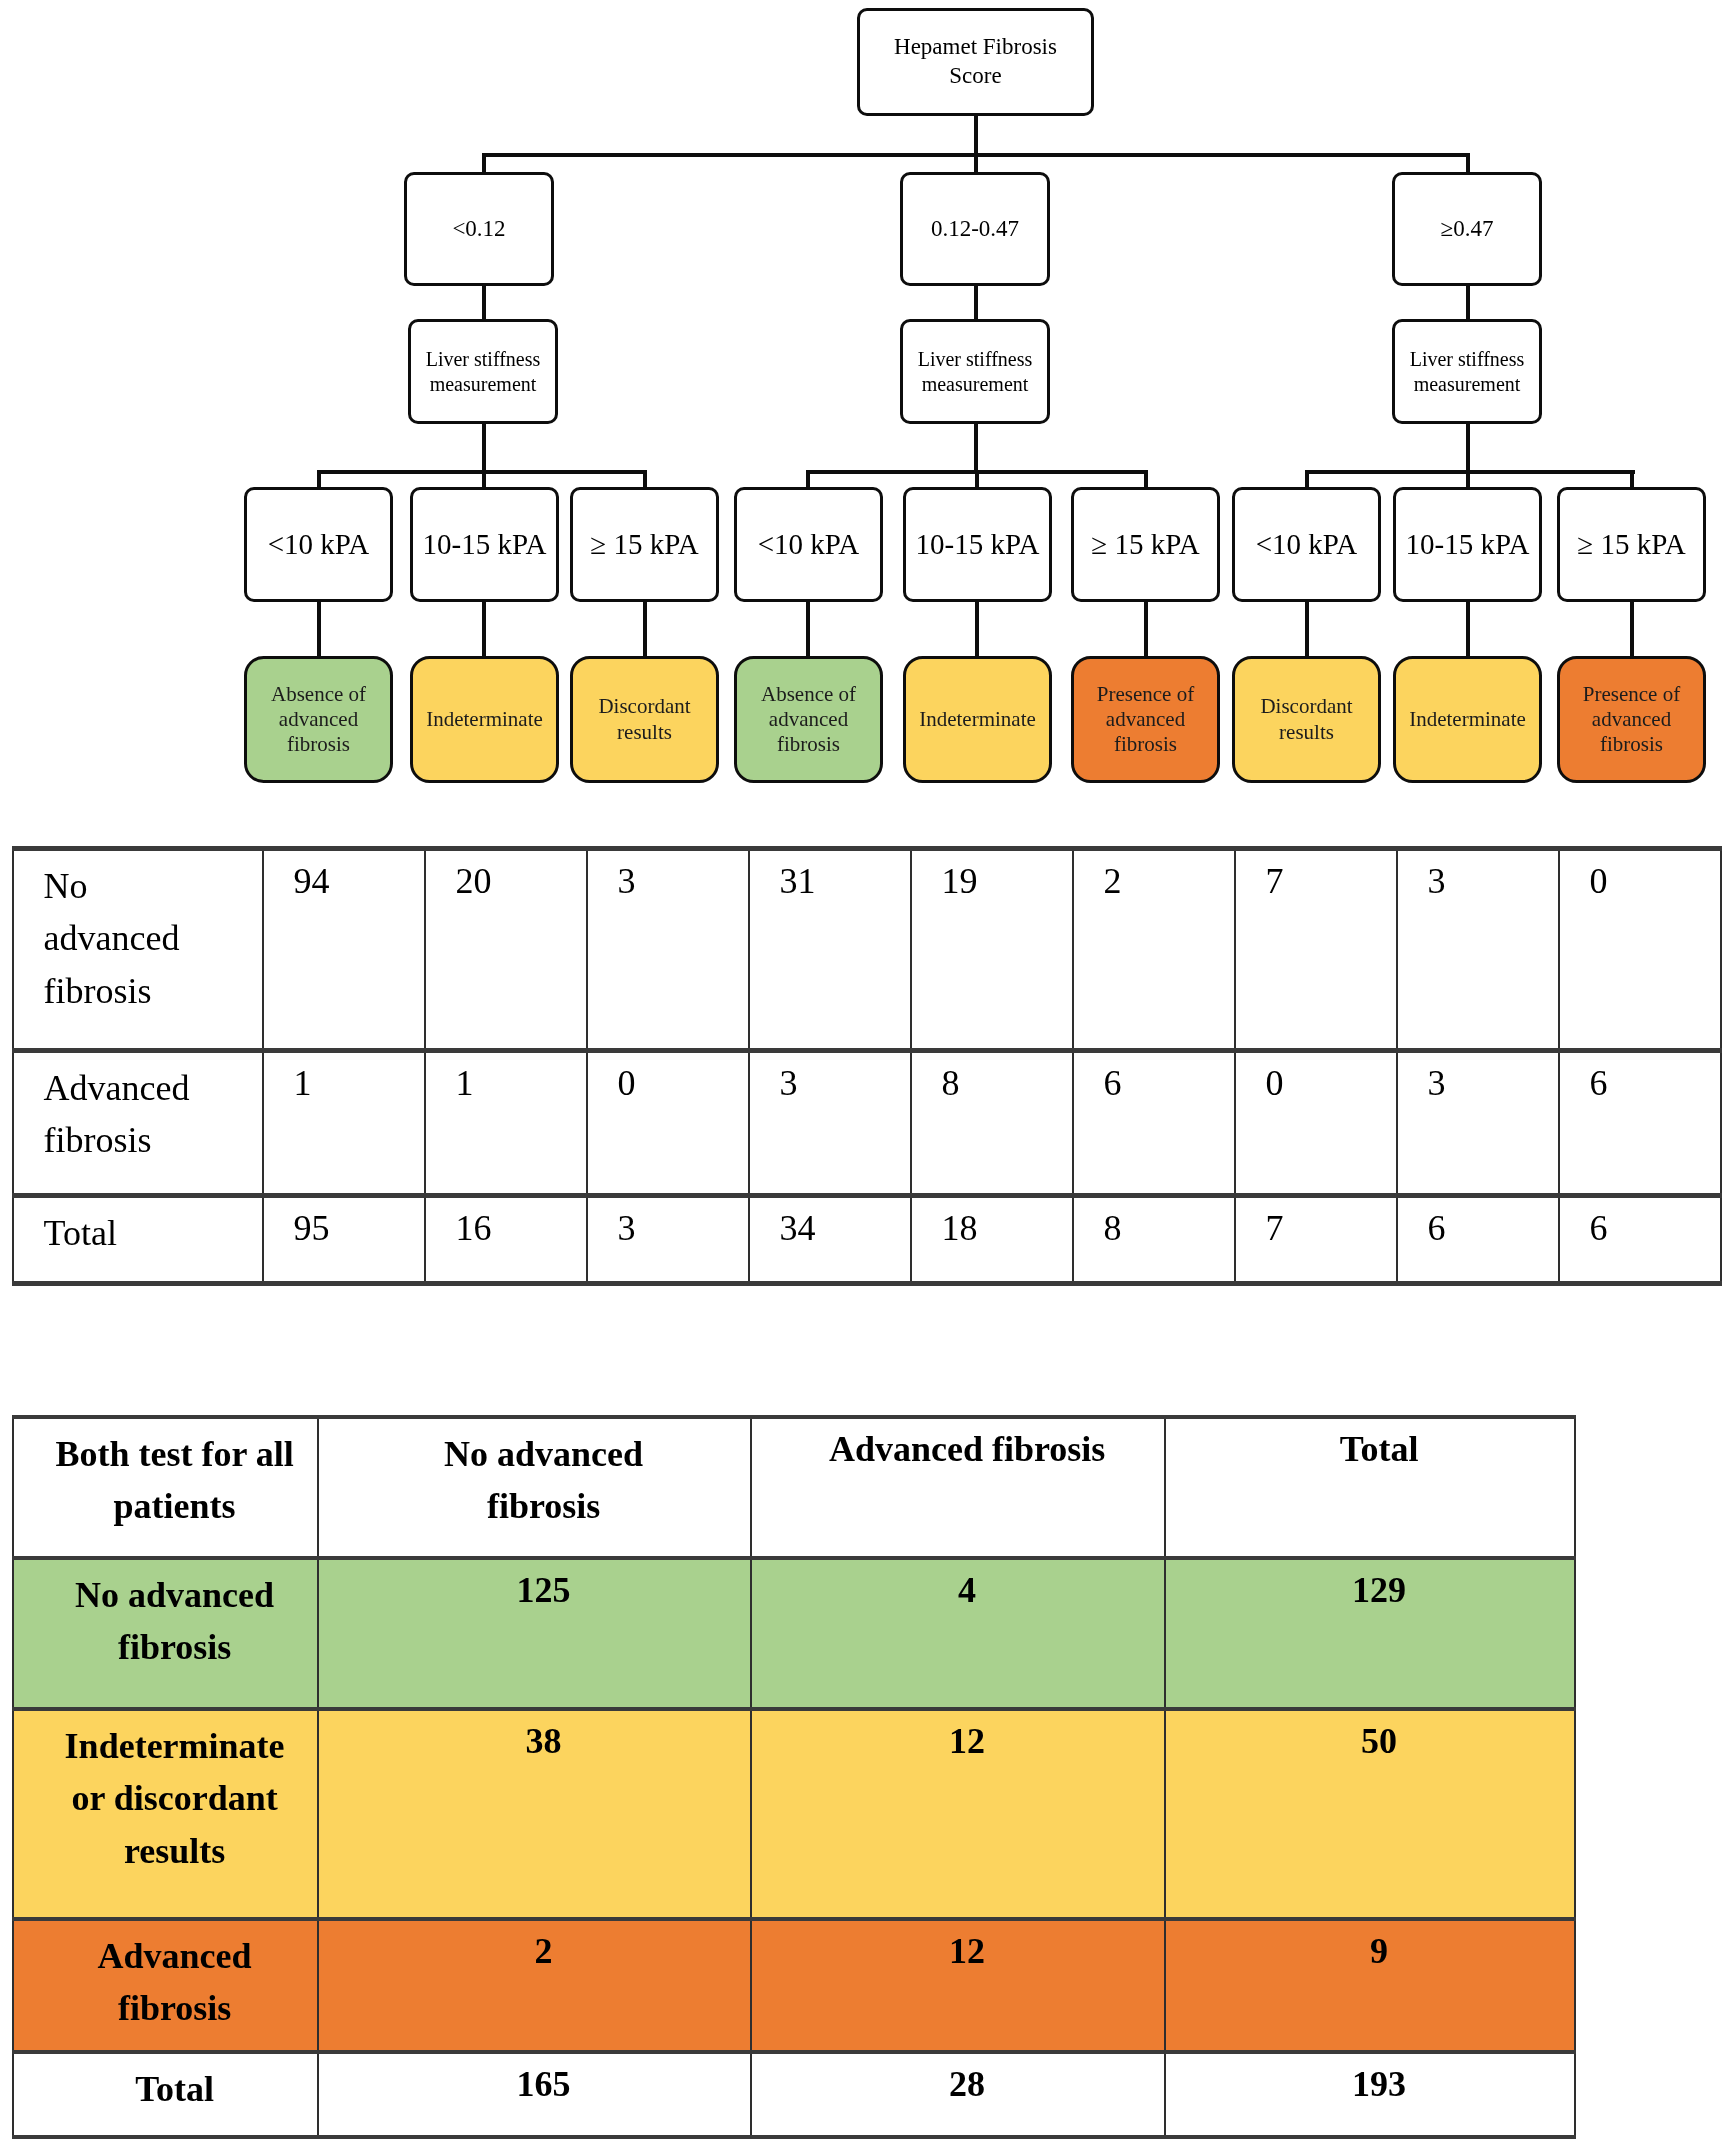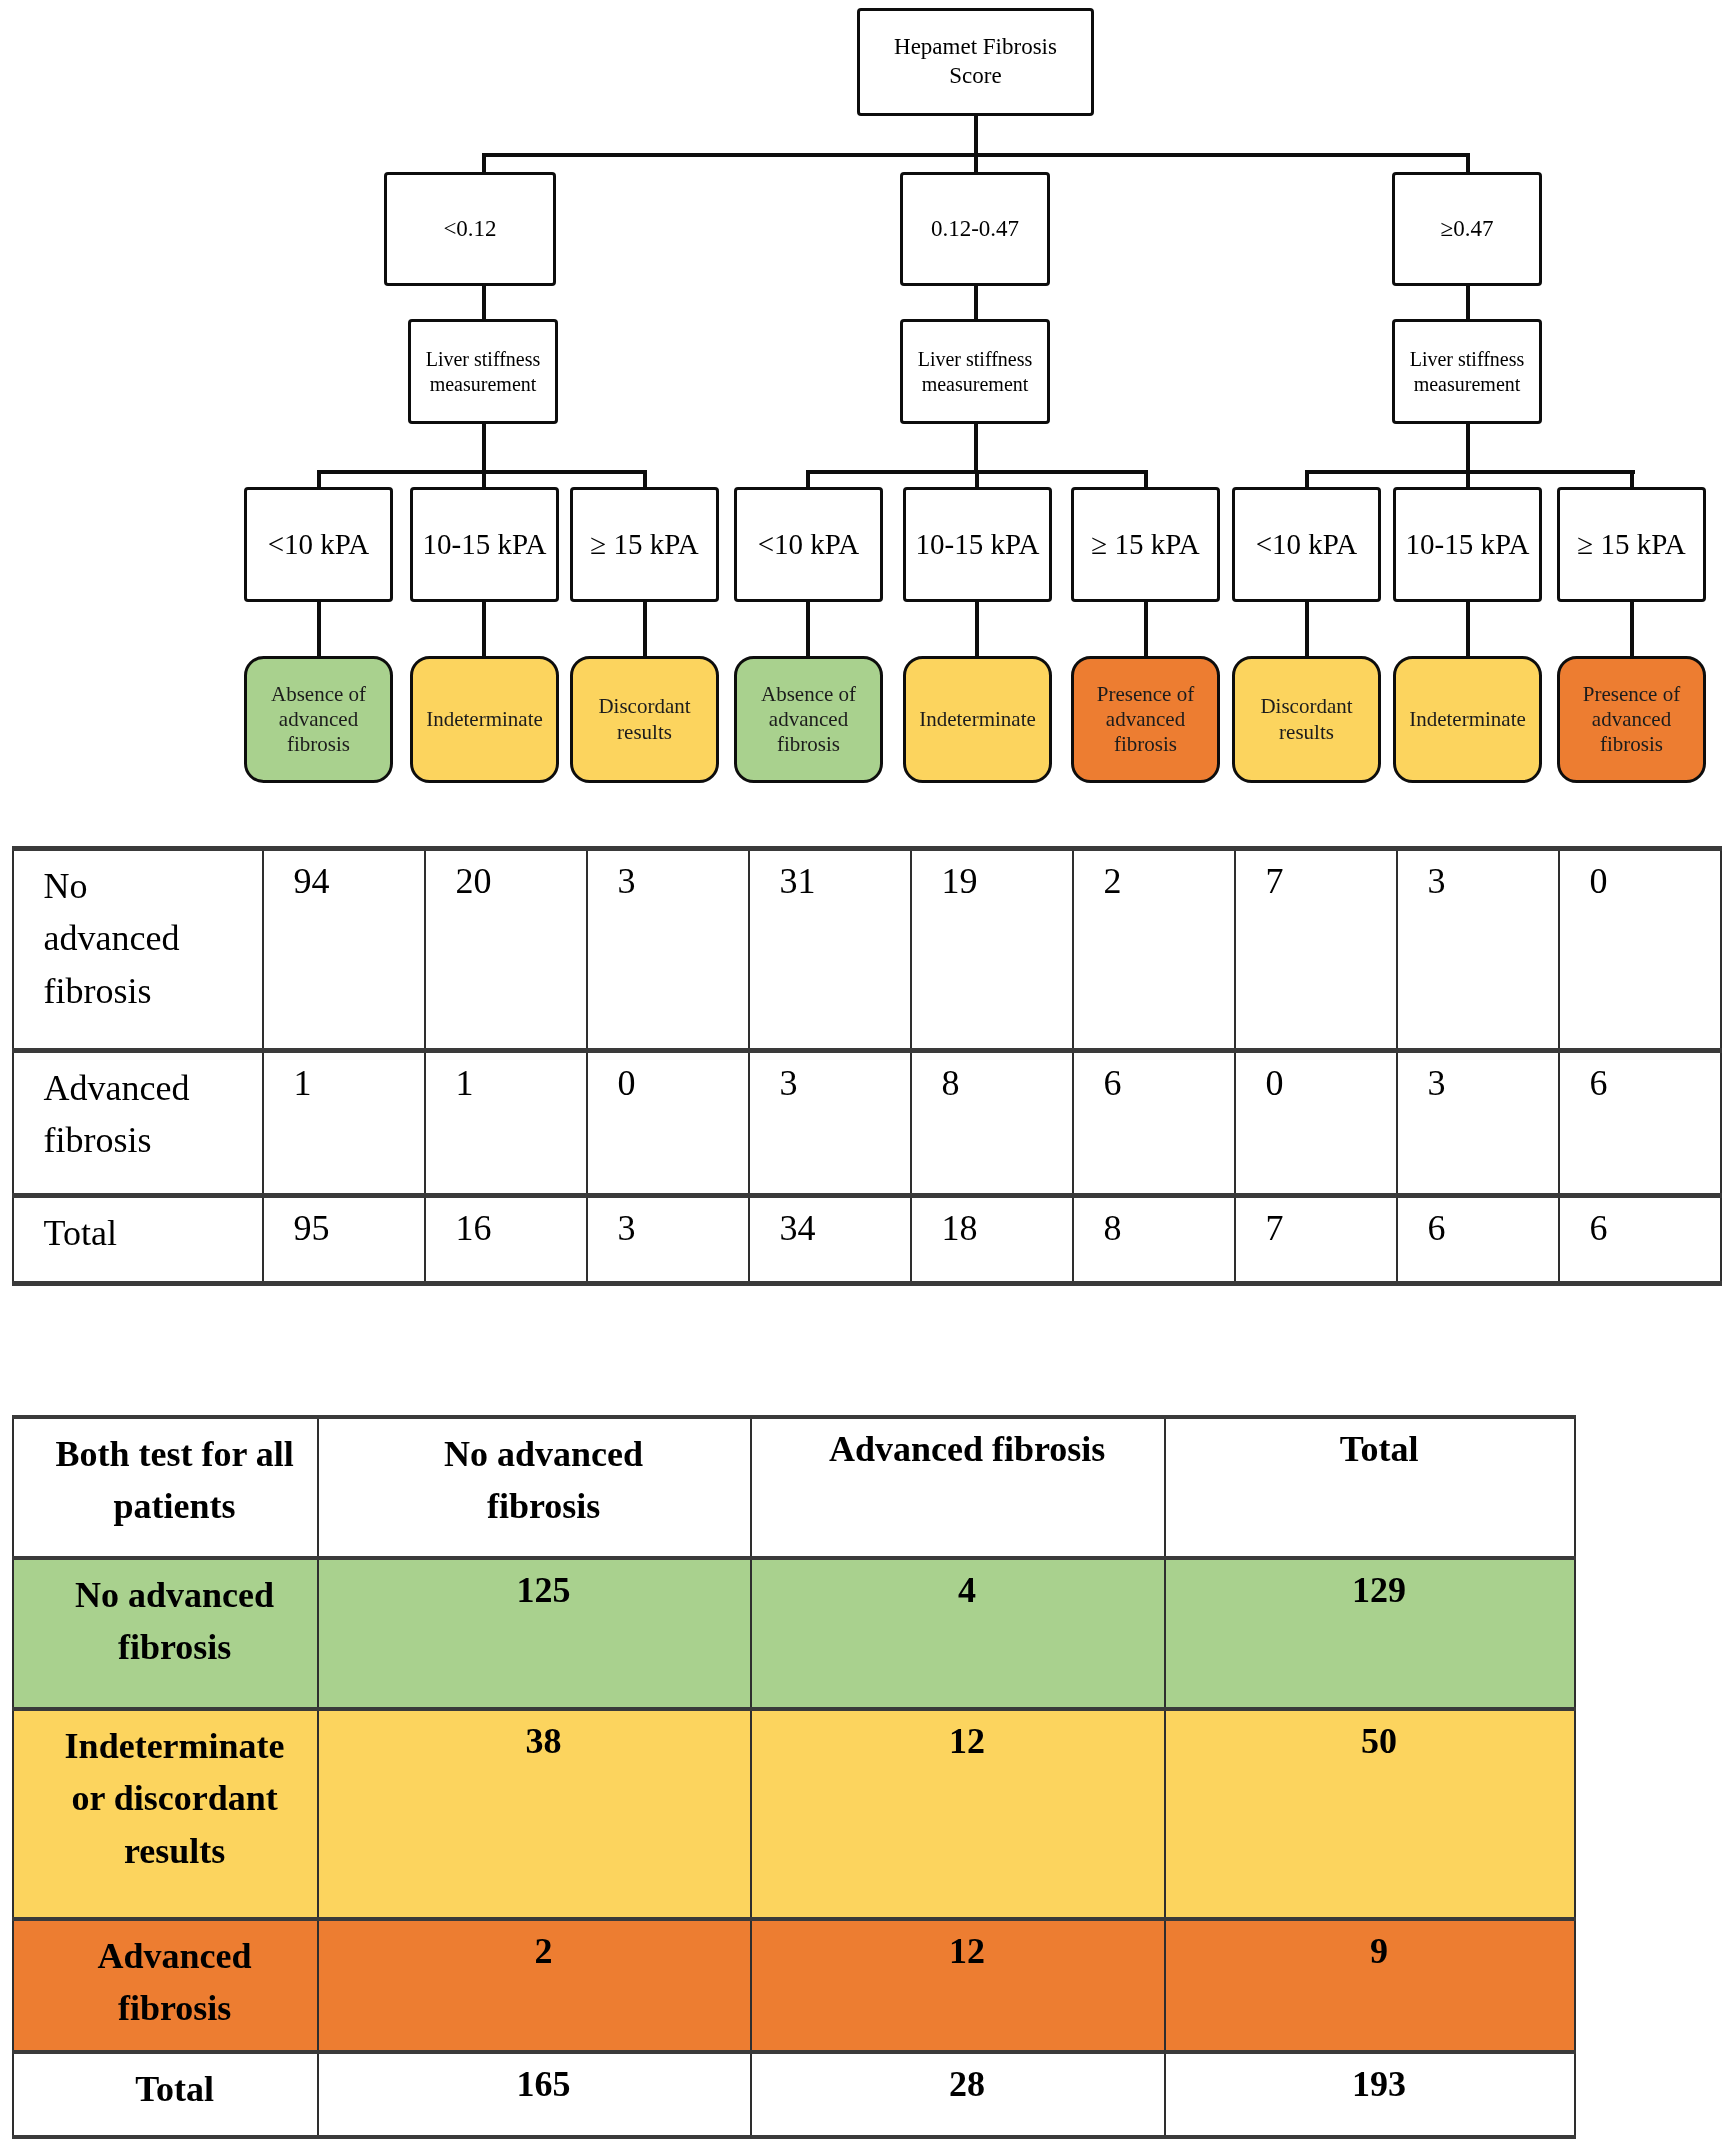--- a/index.html
+++ b/index.html
@@ -11,21 +11,21 @@
     font-family: "Liberation Serif", "DejaVu Serif", serif;
     color: #000000;
   }
 
   
   #flowchart { position: absolute; left: 0; top: 0; width: 1729px; height: 824px; }
   .node {
     position: absolute;
     background: #ffffff;
     border: 3.5px solid #0d0d0d;
-    border-radius: 4px;
+    border-radius: 10px;
     display: flex;
     align-items: center;
     justify-content: center;
     text-align: center;
     box-sizing: border-box;
   }
   .node .ntext { display: inline-block; line-height: 1.25; }
   .root  { font-size: 23px; }
   .root .ntext { max-width: 173px; }
   .score { font-size: 23px; }
@@ -117,21 +117,21 @@
     <div class="cline" style="left:975px;top:601px;width:3.5px;height:55px"></div>
     <div class="cline" style="left:1144px;top:601px;width:3.5px;height:55px"></div>
     <div class="cline" style="left:1305px;top:601px;width:3.5px;height:55px"></div>
     <div class="cline" style="left:1466px;top:601px;width:3.5px;height:55px"></div>
     <div class="cline" style="left:1630px;top:601px;width:3.5px;height:55px"></div>
 
     <div class="node root" style="left:857px;top:8px;width:237px;height:108px">
       <span class="ntext">Hepamet Fibrosis Score</span>
     </div>
 
-    <div class="node score" style="left:384px;top:172px;width:172px;height:114px">
+    <div class="node score" style="left:404px;top:172px;width:150px;height:114px">
       <span class="ntext">&lt;0.12</span>
     </div>
     <div class="node score" style="left:900px;top:172px;width:150px;height:114px">
       <span class="ntext">0.12-0.47</span>
     </div>
     <div class="node score" style="left:1392px;top:172px;width:150px;height:114px">
       <span class="ntext">≥0.47</span>
     </div>
 
     <div class="node lsm" style="left:408px;top:319px;width:150px;height:105px">

